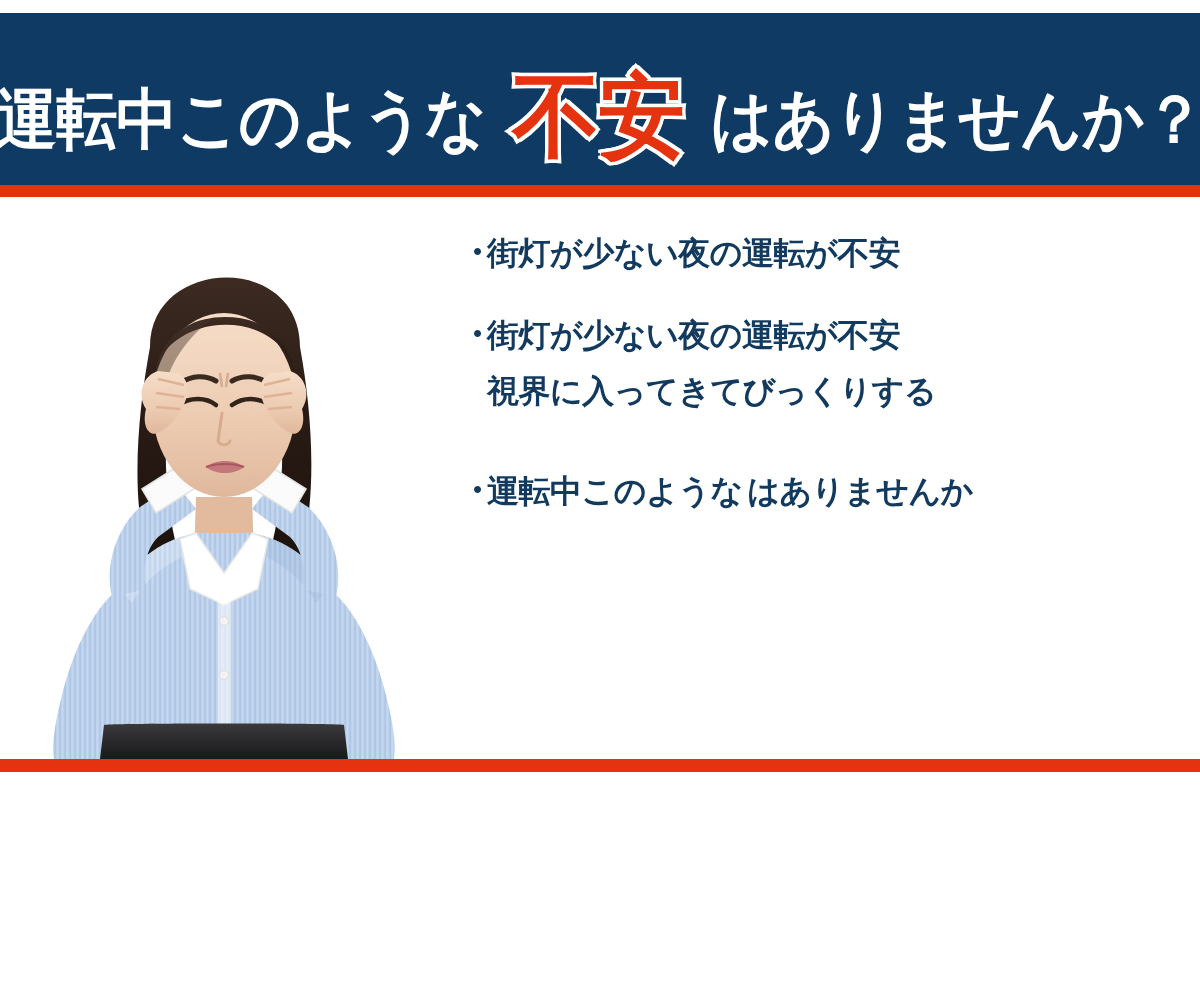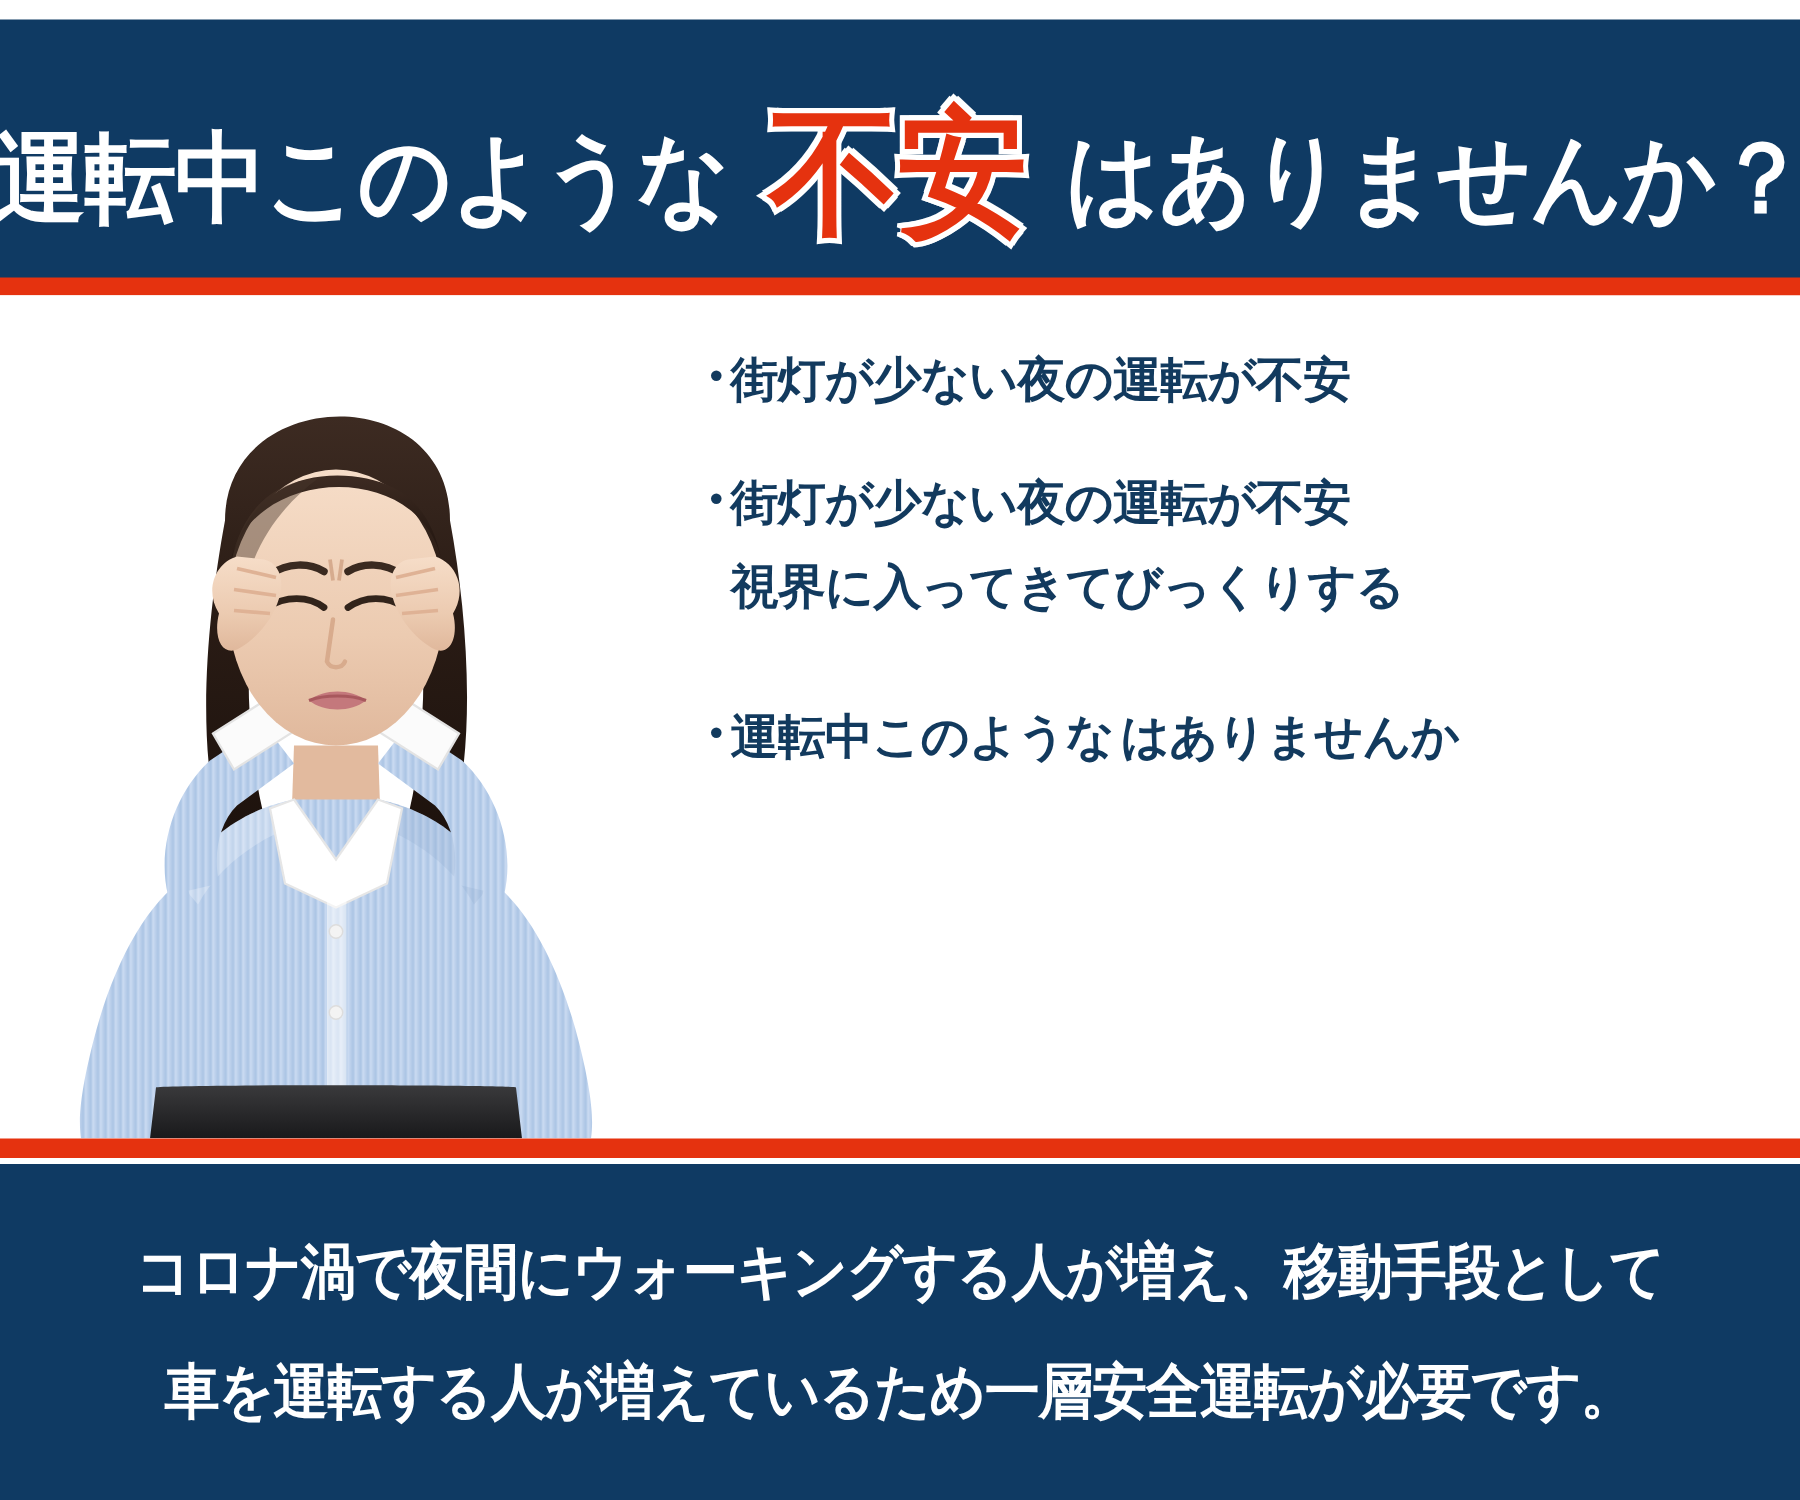--- a/index.html
+++ b/index.html
@@ -307,18 +307,14 @@
           <span class="bullet-line">運転中このような</span>
           <span class="bullet-line">はありませんか</span>
         </span>
       </div>
 
     </div>
   </div>
 
   <div class="rule rule-bottom"></div>
 
-  <div class="footer-band">
-    <div class="footer-line">コロナ渦で夜間にウォーキングする人が増え、移動手段として</div>
-    <div class="footer-line">車を運転する人が増えているため一層安全運転が必要です。</div>
-  </div>
 
 </div>
 
 </body></html>

